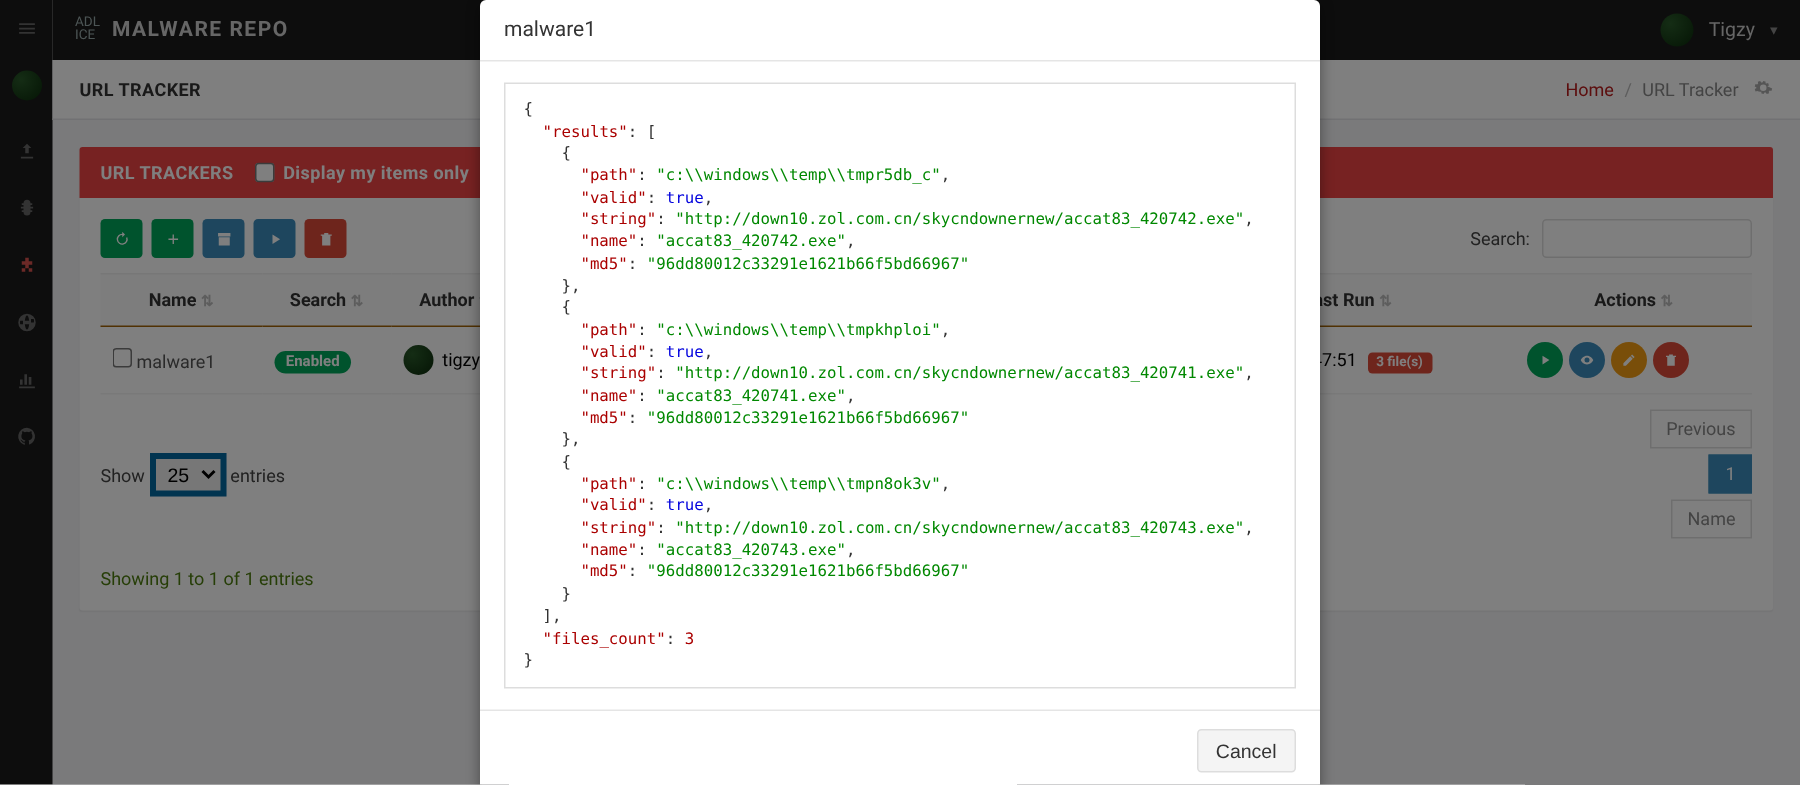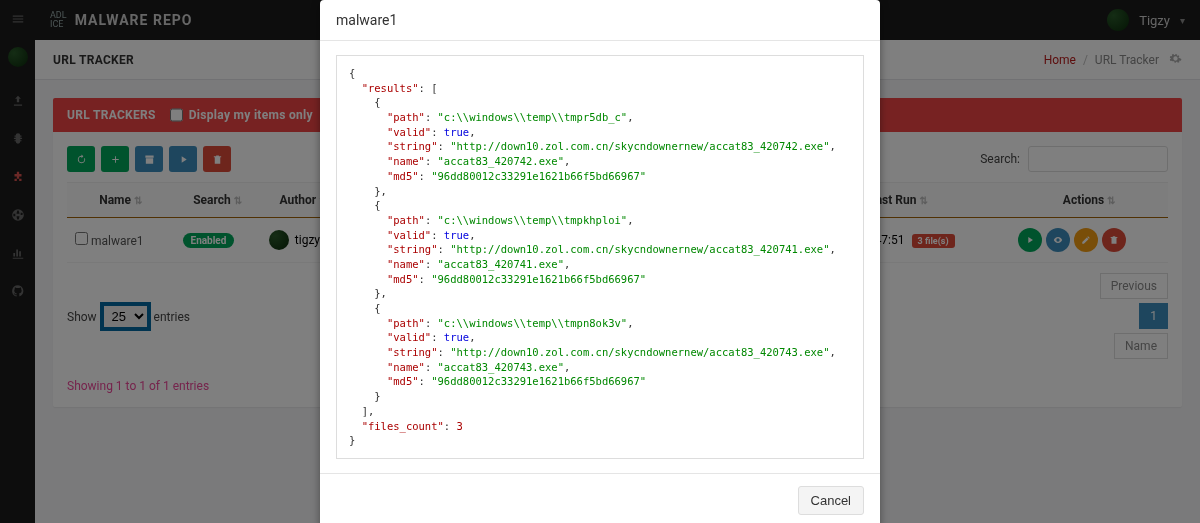--- a/index.html
+++ b/index.html
@@ -55,21 +55,21 @@
 .c-blue { background: #3c8dbc; }
 .c-orange { background: #f39c12; }
 .c-red { background: #dd4b39; }
 .circle svg { width: 10px; height: 10px; fill: #fff; }
 
 .table-footer { display: flex; align-items: center; justify-content: space-between; padding: 10px 0 0; font-size: 12px; color: #444; }
 .show-entries select { border: 4px solid #0369a1; padding: 2px 4px; font-size: 13px; }
 .pagination { display: flex; gap: 4px; align-items: flex-end; flex-direction: column; }
 .page-btn { padding: 5px 10px; border: 1px solid #ddd; background: #fff; color: #888; font-size: 12px; cursor: pointer; }
 .page-btn.active { background: #3c8dbc; color: #fff; border-color: #3c8dbc; }
-.info-line { margin-top: 20px; font-size: 12px; color: #ec4899; }
+.info-line { margin-top: 20px; font-size: 12px; color: #4d7c0f; }
 
 
 .overlay { position: absolute; inset: 0; background: rgba(0,0,0,0.5); z-index: 5; }
 .modal { position: absolute; left: 50%; transform: translateX(-50%); top: 0; width: 560px; background: #fff; border-radius: 4px; z-index: 6; box-shadow: 0 3px 9px rgba(0,0,0,.4); }
 .modal-header { padding: 12px 16px; border-bottom: 1px solid #e5e5e5; font-size: 14px; color: #333; }
 .modal-body { padding: 14px 16px; }
 .json-box { border: 1px solid #ddd; padding: 10px 12px; font-family: Menlo, Consolas, monospace; font-size: 10.5px; line-height: 1.4; color: #333; white-space: pre; overflow-x: auto; }
 .modal-footer { padding: 12px 16px; border-top: 1px solid #e5e5e5; text-align: right; }
 .btn-cancel { background: #f4f4f4; color: #333; border: 1px solid #ddd; padding: 6px 12px; border-radius: 3px; cursor: pointer; font-size: 13px; }
 

